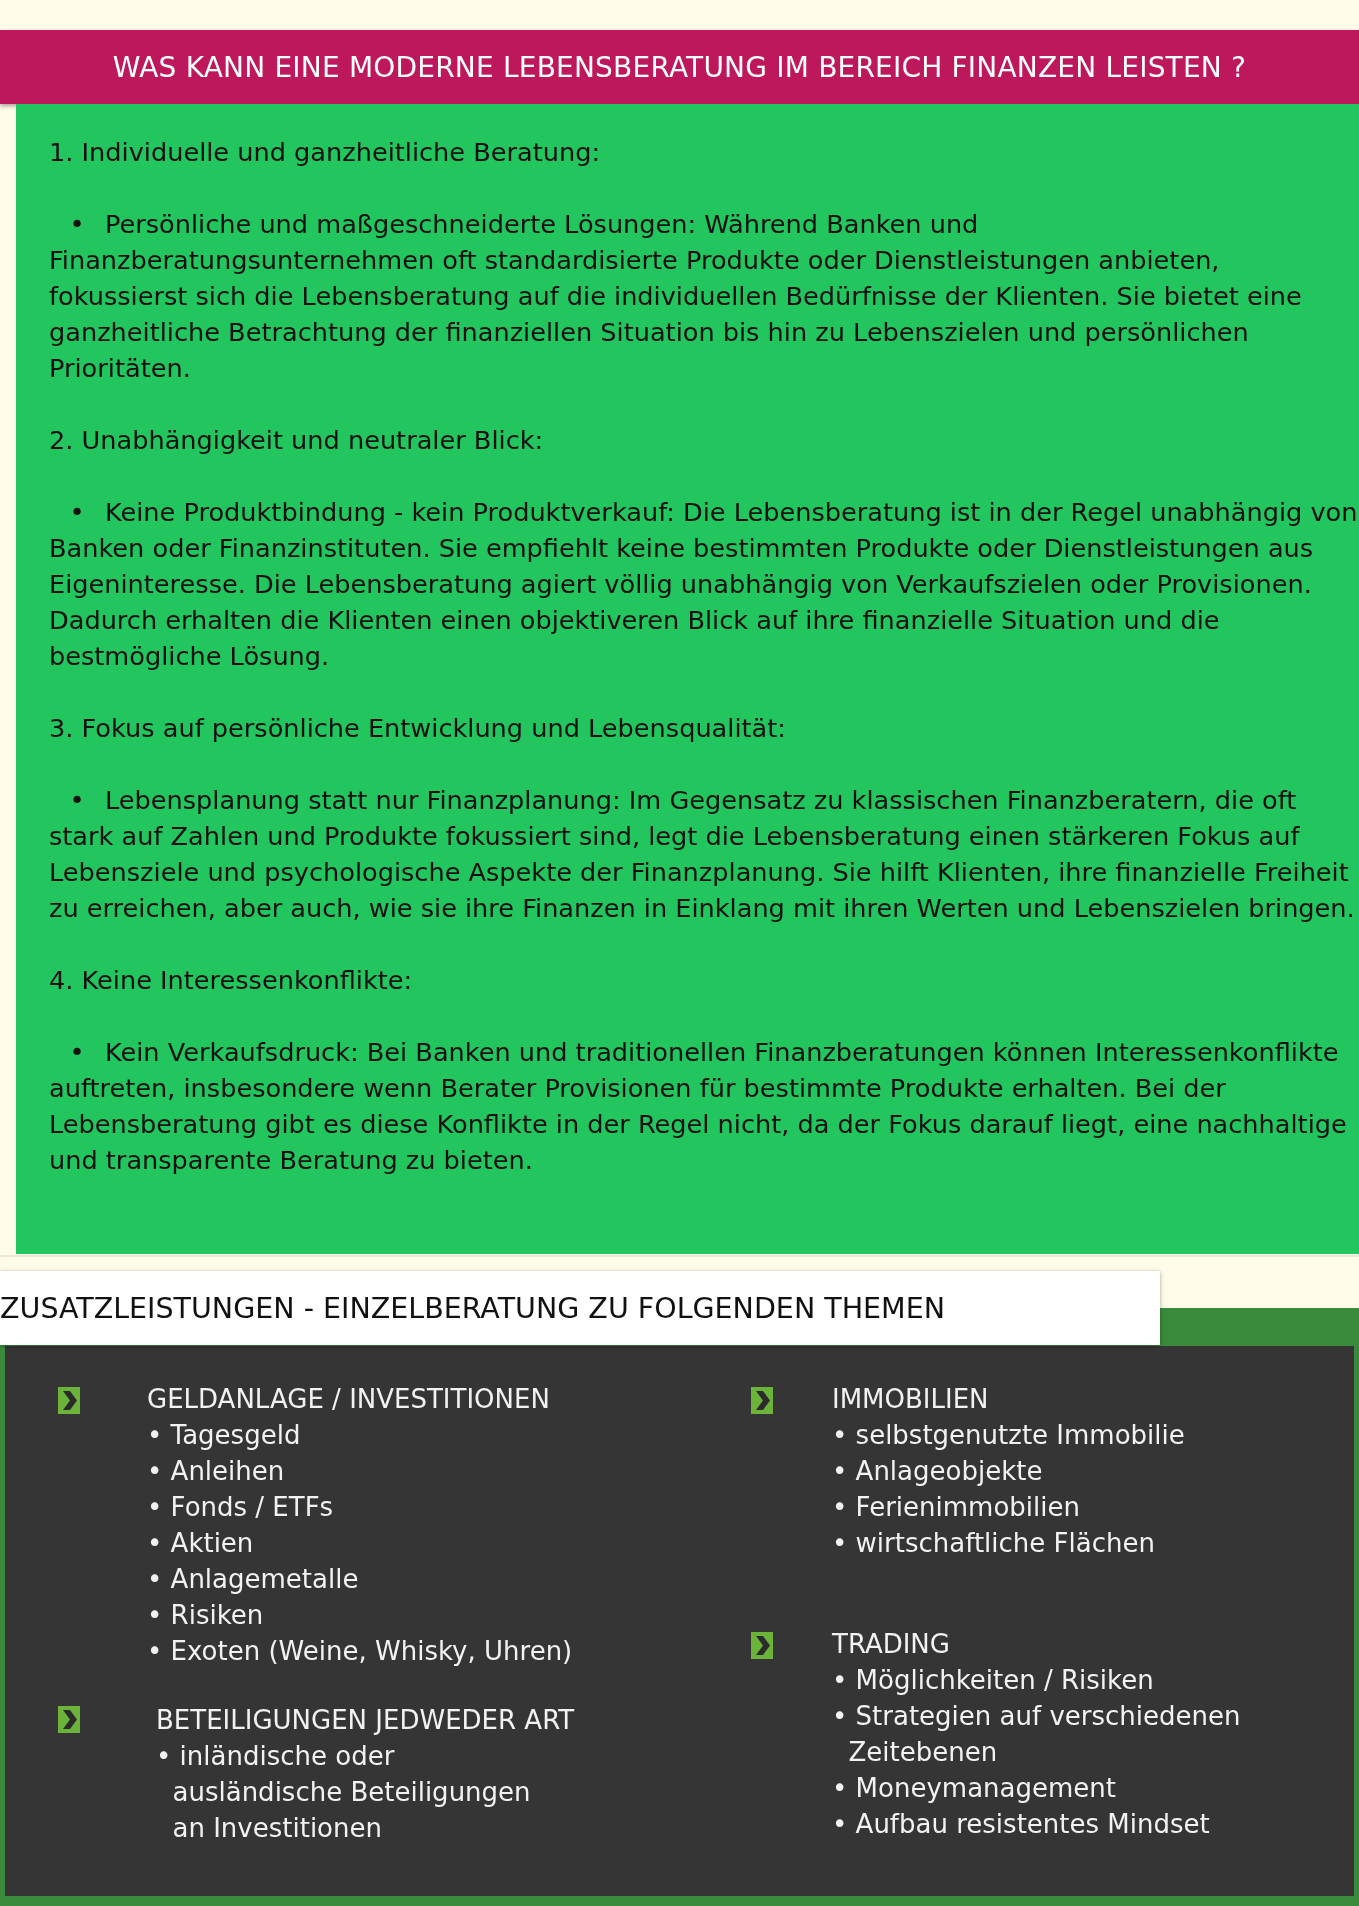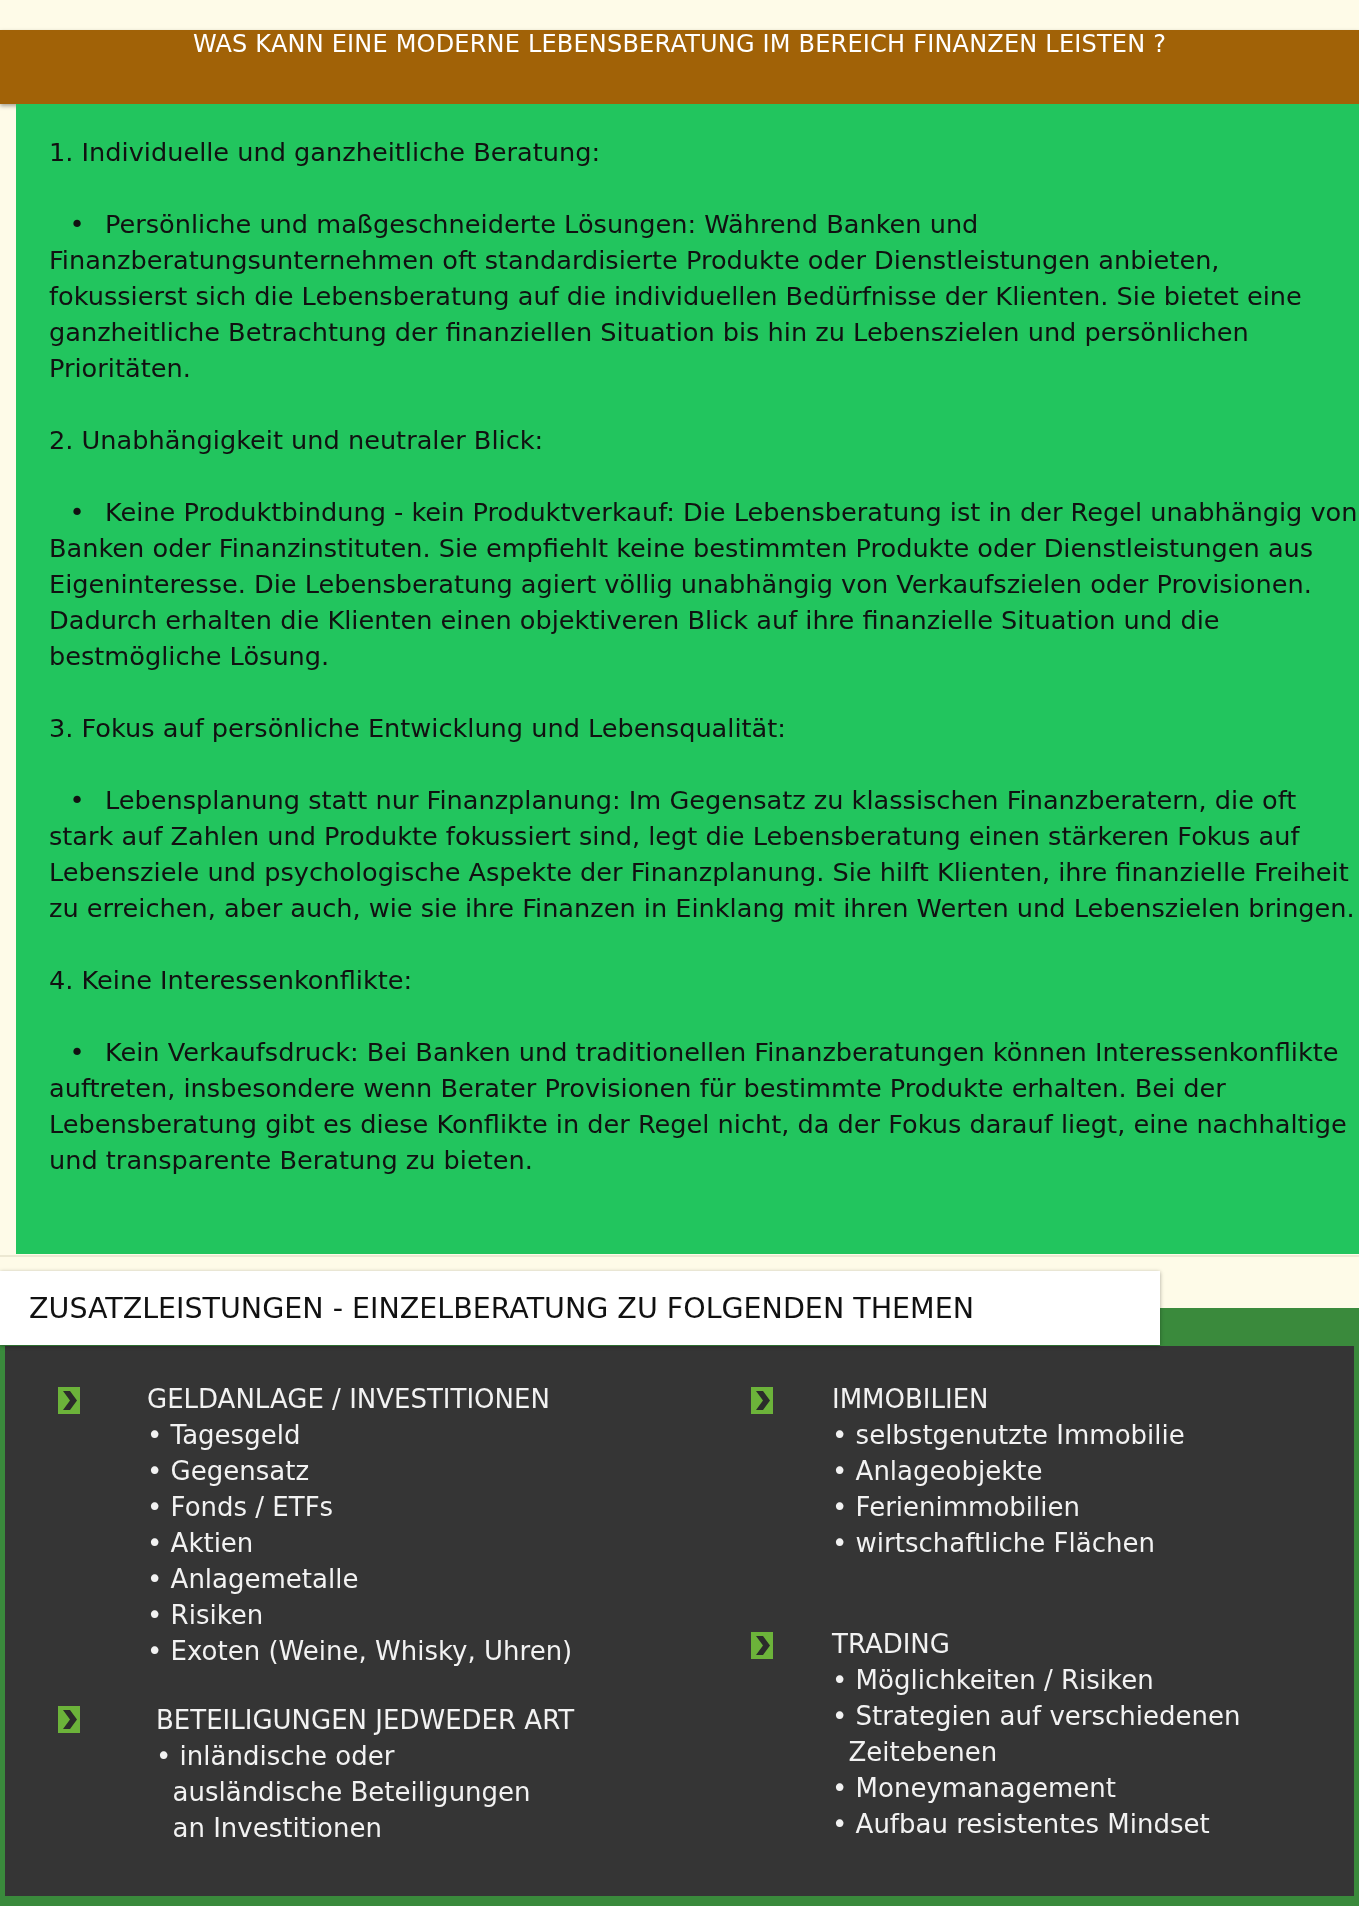--- a/index.html
+++ b/index.html
@@ -3,24 +3,24 @@
 <meta charset="utf-8">
 <style>
   html, body { margin:0; padding:0; }
   body {
     width:1359px; height:1906px; position:relative; overflow:hidden;
     background:#fefbe8;
     font-family:"DejaVu Sans", sans-serif;
   }
   .title-bar {
     position:absolute; left:0; top:30px; width:1359px; height:74px;
-    background:#a16207; color:#ffffff;
+    background:#be185d; color:#ffffff;
     box-shadow:0 2px 4px rgba(0,0,0,0.35);
-    display:flex; align-items:flex-start; justify-content:center;
-    font-size:24px; letter-spacing:0.2px; white-space:nowrap;
+    display:flex; align-items:center; justify-content:center;
+    font-size:28px; letter-spacing:0.2px; white-space:nowrap;
   }
   .content {
     position:absolute; left:16px; top:104px; width:1359px; height:1150px;
     background:#22c55e;
   }
   .text-block {
     position:absolute; left:33px; top:30px; width:1310px;
     color:#111111; font-size:25.6px; line-height:36px;
   }
   .section-heading { margin:0; }
@@ -35,21 +35,21 @@
     background:#3a8a3c;
   }
   .dark-box {
     position:absolute; left:5px; top:1346px; width:1349px; height:550px;
     background:#353535;
   }
   .label-box {
     position:absolute; left:0; top:1271px; width:1160px; height:74px;
     background:#ffffff;
     box-shadow:0 1px 4px rgba(0,0,0,0.35);
-    display:flex; align-items:center; padding-left:29px; box-sizing:border-box;
+    display:flex; align-items:center; padding-left:0; box-sizing:border-box;
     font-size:28.5px; color:#111111; white-space:nowrap;
   }
   .category {
     position:absolute; color:#f2f2f2; font-size:26px; line-height:36px;
   }
   .category .cat-title { white-space:nowrap; }
   .category .cat-item { white-space:nowrap; }
   .arrow-icon {
     position:absolute; width:22px; height:27px; background:#6cb33a;
   }
@@ -88,21 +88,21 @@
 </div>
 
 <div class="arrow-icon" style="left:58px; top:1387px;">
   <svg viewBox="0 0 22 27">
       <polygon points="5,4 12,4 19,13.5 12,23 5,23 12,13.5" fill="#2b2b2b"></polygon>
     </svg>
 </div>
 <div class="category" style="left:147px; top:1381px;">
   <div class="cat-title">GELDANLAGE / INVESTITIONEN</div>
   <div class="cat-item">• Tagesgeld</div>
-  <div class="cat-item">• Gegensatz</div>
+  <div class="cat-item">• Anleihen</div>
   <div class="cat-item">• Fonds / ETFs</div>
   <div class="cat-item">• Aktien</div>
   <div class="cat-item">• Anlagemetalle</div>
   <div class="cat-item">• Risiken</div>
   <div class="cat-item">• Exoten (Weine, Whisky, Uhren)</div>
 </div>
 
 <div class="arrow-icon" style="left:58px; top:1706px;">
   <svg viewBox="0 0 22 27">
       <polygon points="5,4 12,4 19,13.5 12,23 5,23 12,13.5" fill="#2b2b2b"></polygon>

